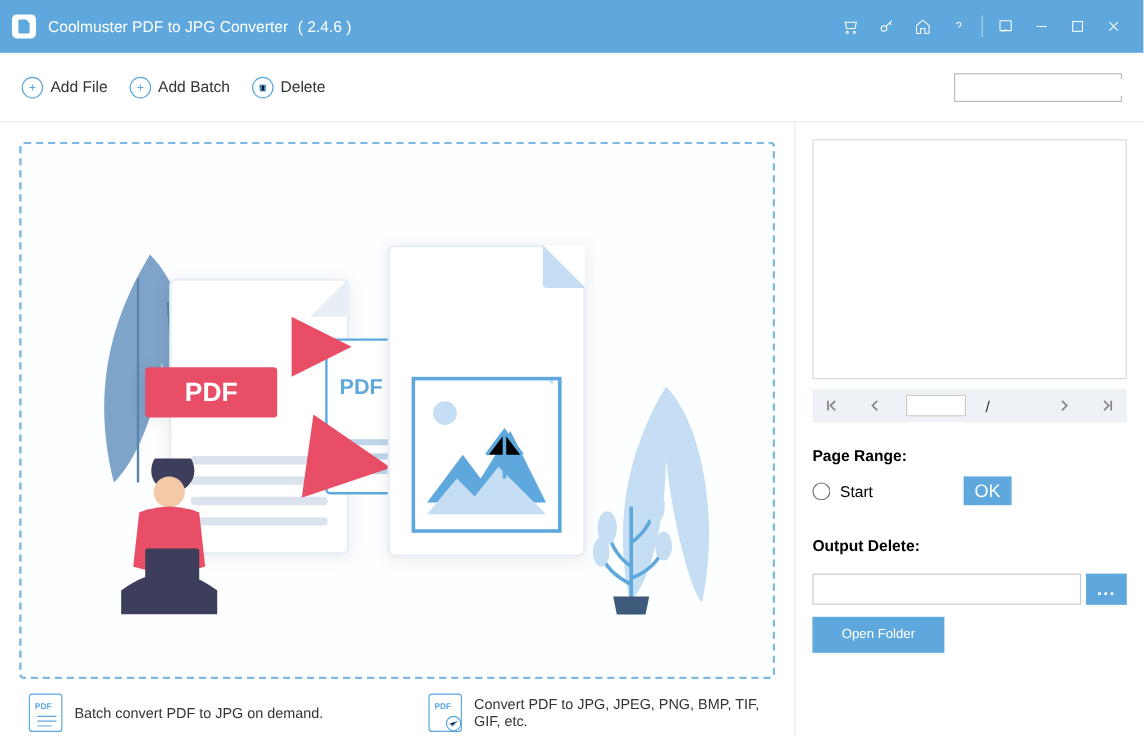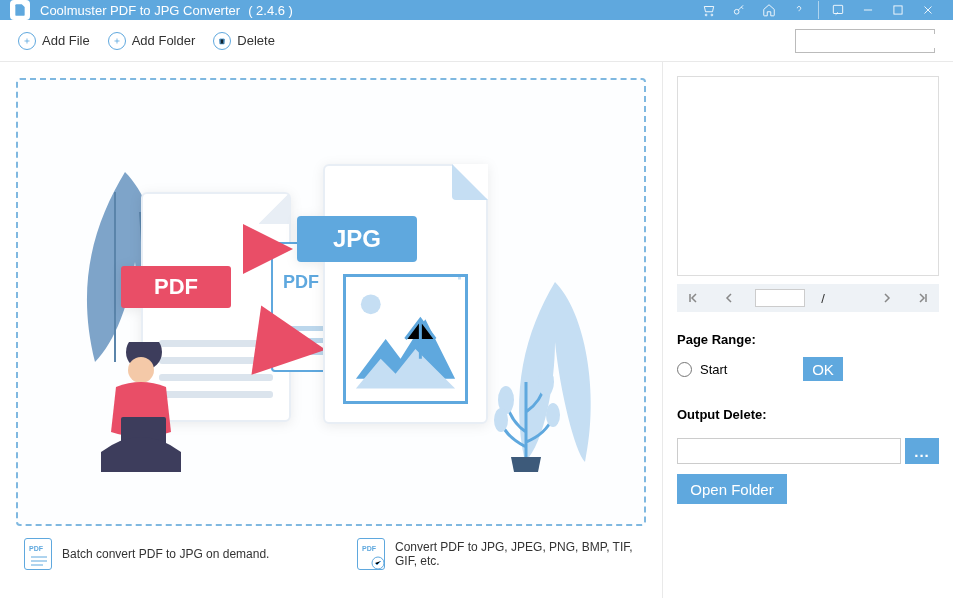--- a/index.html
+++ b/index.html
@@ -1,19 +1,19 @@
 <!DOCTYPE html>
 <html><head>
 <meta charset="utf-8">
 <style>
 * { box-sizing: border-box; margin: 0; padding: 0; font-family: Arial, sans-serif; }
 body { width: 953px; height: 614px; background: #fff; overflow: hidden; }
 
 .titlebar {
-  height: 20px;
+  height: 44px;
   background: #5fa8de;
   display: flex;
   align-items: center;
   padding: 0 10px;
   color: #fff;
   font-size: 13px;
 }
 .titlebar .logo {
   width: 20px; height: 20px;
   background: #fff;
@@ -36,21 +36,21 @@
   font-size: 15px;
 }
 .titlebar .win-btn svg { width: 14px; height: 14px; stroke: #fff; fill: none; stroke-width: 1.5; }
 .titlebar .sep {
   width: 1px; height: 18px;
   background: rgba(255,255,255,0.5);
   margin: 0 4px;
 }
 
 .toolbar {
-  height: 42px;
+  height: 58px;
   display: flex;
   align-items: center;
   padding: 0 18px;
   gap: 18px;
   border-bottom: 1px solid #e9e9e9;
 }
 .toolbar .tbtn {
   display: flex;
   align-items: center;
   gap: 6px;
@@ -320,21 +320,21 @@
   background:#5fa8de; color:#fff;
   border:none; cursor:pointer;
   font-size:15px; font-weight:bold;
   letter-spacing: 1px;
 }
 .open-folder-btn {
   margin-top:10px;
   width:110px; height:30px;
   background:#5fa8de; color:#fff;
   border:none; cursor:pointer;
-  font-size:15px;
+  font-size:11px;
 }
 .start-btn {
   margin-top:auto;
   height:40px;
   background:#5fa8de; color:#fff;
   border:none; cursor:pointer;
   font-size:18px;
 }
 </style>
 </head>
@@ -402,21 +402,21 @@
         </svg>
       </div>
     <span>Add File</span>
   </div>
   <div class="tbtn">
     <div class="ticon">
         <svg viewBox="0 0 24 24">
           <path stroke="#5fa8de" stroke-width="2" d="M12 6v12M6 12h12"></path>
         </svg>
       </div>
-    <span>Add Folder</span>
+    <span>Add Batch</span>
   </div>
   <div class="tbtn">
     <div class="ticon">
         <svg viewBox="0 0 24 24">
           <path stroke="#5fa8de" stroke-width="2" d="M7 7h10M9 7v10m6-10v10M6 7l1 12h10l1-12"></path>
         </svg>
       </div>
     <span>Delete</span>
   </div>
   <div class="searchbox">
@@ -458,21 +458,20 @@
               <div></div>
               <div></div>
               <div></div>
             </div>
         </div>
         <div class="arrow1"></div>
         <div class="arrow2"></div>
         <div class="jpgdoc">
           <div class="jfold2"></div>
           <div class="jfold"></div>
-          <div class="jpg-badge">JPG</div>
           <div class="jpg-img">
             <svg viewBox="0 0 120 120" width="100%" height="100%">
               <rect x="0" y="0" width="120" height="120" fill="#fff"></rect>
               <circle cx="25" cy="25" r="10" fill="#c5def3"></circle>
               <path fill="#5fa8de" d="M10 100 L40 60 L55 80 L80 40 L110 100 Z"></path>
               <path fill="#c5def3" d="M10 110 L35 80 L50 95 L70 70 L110 110 Z"></path>
               <path stroke="#5fa8de" stroke-width="3" d="M75 40 L75 80 M60 60 L75 40 L90 60"></path>
             </svg>
           </div>
         </div>

